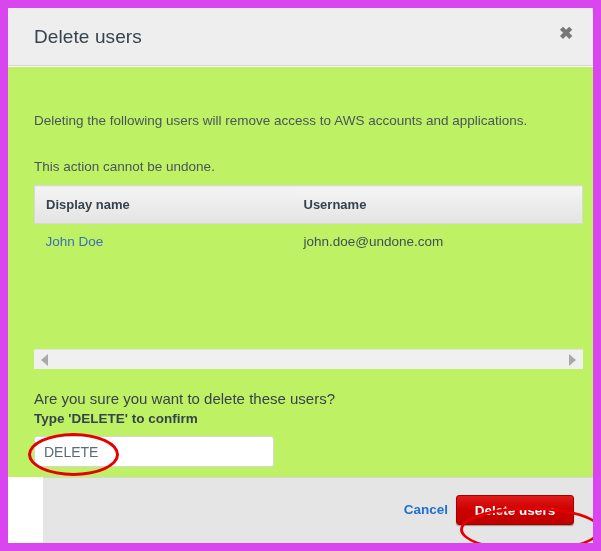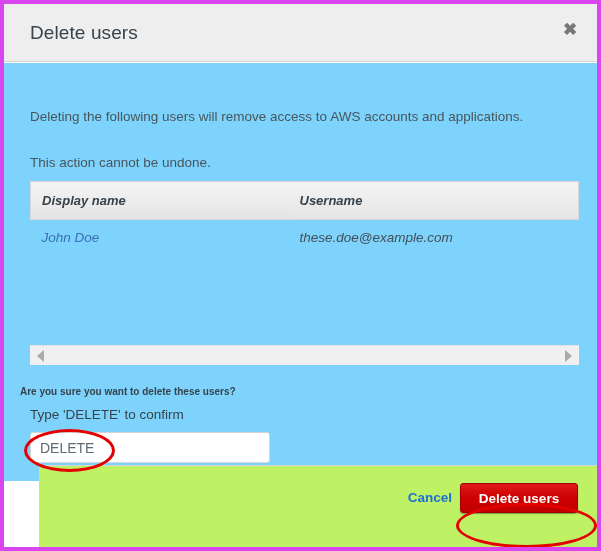--- a/index.html
+++ b/index.html
@@ -10,21 +10,21 @@
   body {
     font-family: "Liberation Sans", sans-serif;
     -webkit-font-smoothing: antialiased;
   }
 
   .modal {
     position: relative;
     width: 601px;
     height: 551px;
     box-sizing: border-box;
-    border: 4px solid #d946ef;
+    border: 8px solid #d946ef;
     background: #ffffff;
     overflow: hidden;
   }
 
   
   .modal-header {
     position: absolute;
     left: 0;
     top: 0;
     right: 0;
@@ -58,21 +58,21 @@
     line-height: 1;
   }
 
   
   .modal-body {
     position: absolute;
     left: 0;
     top: 59px;
     right: 0;
     bottom: 66px;
-    background: #7dd3fc;
+    background: #bef264;
   }
 
   .intro-line {
     position: absolute;
     left: 26px;
     font-size: 13.5px;
     color: #49555c;
     white-space: nowrap;
   }
   .intro-line-1 { top: 46px; }
@@ -82,21 +82,20 @@
   .table-wrap {
     position: absolute;
     left: 26px;
     top: 118px;
     width: 549px;
   }
   .user-table {
     width: 100%;
     border-collapse: collapse;
     table-layout: fixed;
-    font-style: italic;
   }
   .user-table thead th {
     background: linear-gradient(to bottom, #f4f4f4 0%, #e4e4e4 100%);
     border: 1px solid #d8d8d8;
     border-left: none;
     border-right: none;
     font-size: 13px;
     font-weight: bold;
     color: #37434c;
     text-align: left;
@@ -151,33 +150,33 @@
   .hscroll-arrow.right {
     right: 7px;
     border-top: 6px solid transparent;
     border-bottom: 6px solid transparent;
     border-left: 7px solid #a9a9a9;
   }
 
   
   .confirm-q {
     position: absolute;
-    left: 16px;
+    left: 26px;
     top: 323px;
-    font-size: 10px;
-    font-weight: bold;
+    font-size: 15px;
+    font-weight: normal;
     color: #37434c;
     white-space: nowrap;
   }
   .confirm-sub {
     position: absolute;
     left: 26px;
     top: 344px;
     font-size: 13.5px;
-    font-weight: normal;
+    font-weight: bold;
     color: #37434c;
     white-space: nowrap;
   }
 
   .confirm-input {
     position: absolute;
     left: 26px;
     top: 369px;
     width: 240px;
     height: 31px;
@@ -191,22 +190,22 @@
     padding: 0 9px;
     outline: none;
   }
 
   
   .modal-footer {
     position: absolute;
     left: 0;
     right: 0;
     bottom: 0;
-    height: 82px;
-    background: #bef264;
+    height: 66px;
+    background: #e5e5e5;
     border-top: 1px solid #d5d5d5;
     box-sizing: border-box;
     margin-left: 35px;
   }
   .cancel-link {
     position: absolute;
     right: 145px;
     top: 24px;
     font-size: 13.5px;
     font-weight: bold;
@@ -270,21 +269,21 @@
       <table class="user-table">
         <thead>
           <tr>
             <th class="col-display">Display name</th>
             <th>Username</th>
           </tr>
         </thead>
         <tbody>
           <tr>
             <td><span class="cell-link">John Doe</span></td>
-            <td>these.doe@example.com</td>
+            <td>john.doe@undone.com</td>
           </tr>
         </tbody>
       </table>
     </div>
 
     <div class="hscroll">
       <div class="hscroll-arrow left"></div>
       <div class="hscroll-arrow right"></div>
     </div>
 

